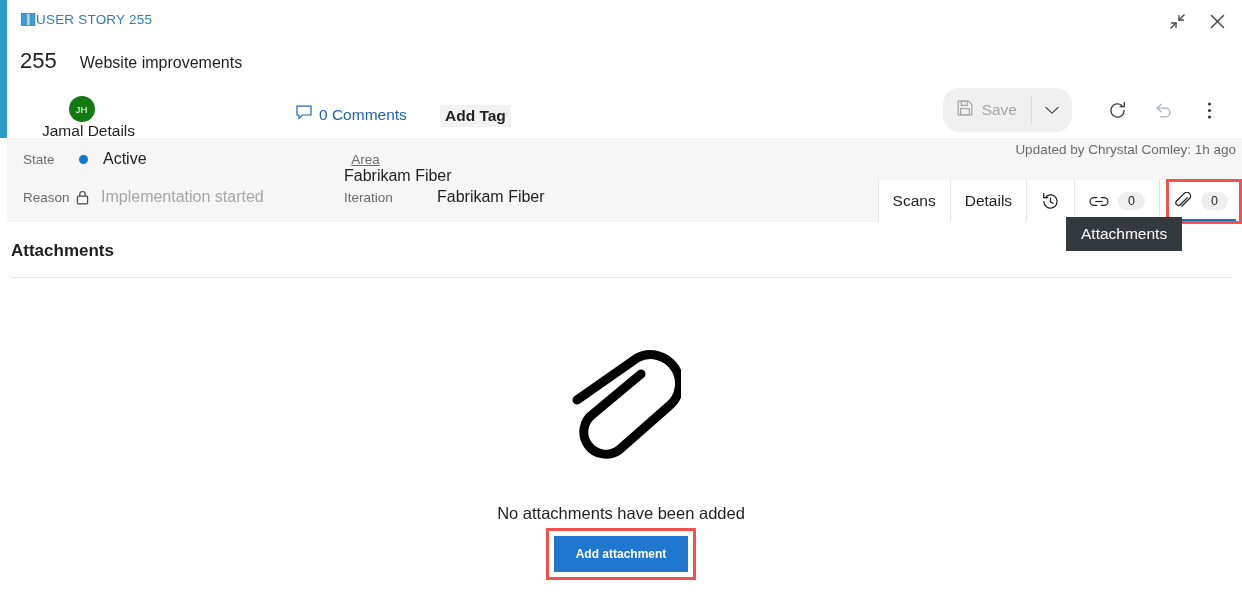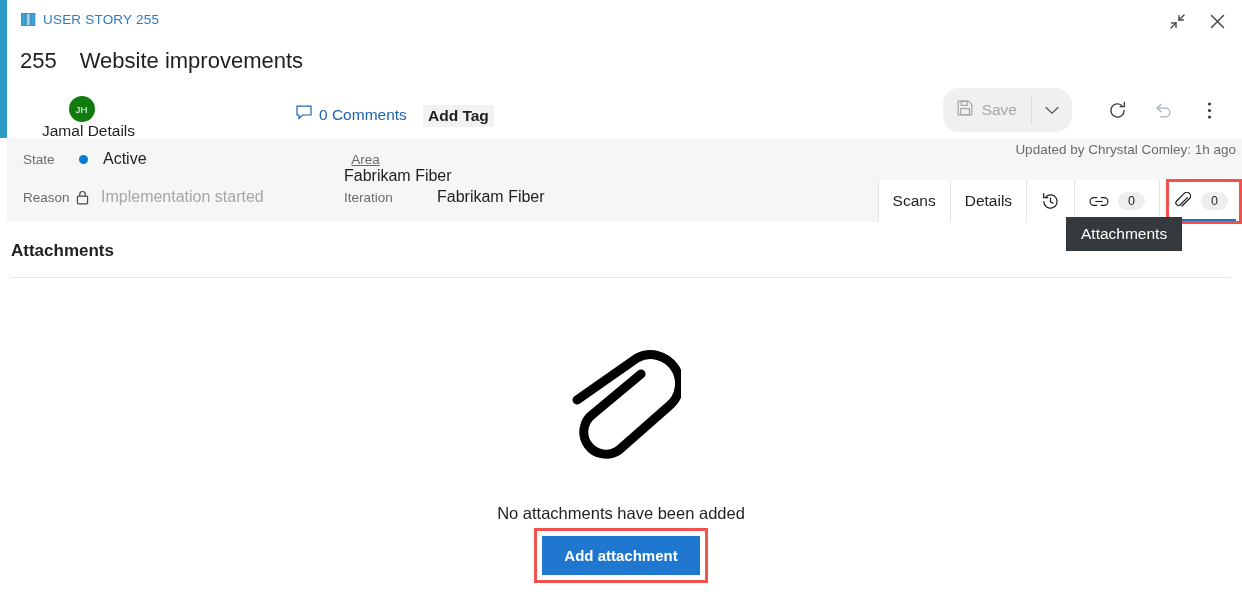--- a/index.html
+++ b/index.html
@@ -21,45 +21,45 @@
   
   .win-controls { position:absolute; right:8px; top:6px; display:flex; align-items:center; gap:6px; }
   .win-btn {
     width:34px; height:30px; display:flex; align-items:center; justify-content:center;
     cursor:pointer; color:#4a4a4a;
   }
 
   
   .breadcrumb {
     position:absolute; left:21px; top:12px;
-    display:flex; align-items:center; gap:7px;
+    display:flex; align-items:center; 
     font-size:13.5px; color:#2e7bbf; letter-spacing:.2px;
   }
   .book-icon { display:flex; }
 
   .title-row { position:absolute; left:20px; top:48px; display:flex; align-items:baseline; gap:23px; }
   .wi-id { font-size:22px; color:#1f1f1f; font-weight:400; }
-  .wi-title { font-size:22px; color:#1f1f1f; font-weight:400; }
+  .wi-title { font-size:16px; color:#1f1f1f; font-weight:400; }
 
   .meta-row { position:absolute; left:28px; top:96px; display:flex; align-items:center;flex-direction:column; }
   .avatar {
     width:26px; height:26px; border-radius:50%;
     background:#107c10; color:#fff;
     font-size:9.5px; letter-spacing:.3px;
     display:flex; align-items:center; justify-content:center;
   }
   .assignee { margin-left:14px; font-size:15.5px; color:#1f1f1f; }
 
   .comments-link {
     position:absolute; left:296px; top:105px;
     display:flex; align-items:center; gap:7px;
     font-size:15.5px; color:#1c63b0; cursor:pointer;
   }
   .add-tag {
-    position:absolute; left:423px; top:105px;
+    position:absolute; left:440px; top:105px;
     background:#f2f2f2; color:#1f1f1f;
     font-size:15.5px; font-weight:bold;
     padding:2px 5px; cursor:pointer;
   }
 
   
   .toolbar { position:absolute; right:10px; top:88px; display:flex; align-items:center; }
   .btn-group { display:flex; align-items:center; background:#f0f0f0; height:44px;border-radius:16px; }
   .tb-btn {
     display:flex; align-items:center; gap:9px;
@@ -146,21 +146,21 @@
   .empty {
     position:absolute; left:0; right:0; top:330px;
     display:flex; flex-direction:column; align-items:center;
   }
   .clip-wrap { width:130px; height:140px; display:flex; align-items:center; justify-content:center; }
   .empty-text { margin-top:34px; font-size:16.5px; color:#1f1f1f; }
   .add-btn-wrap { margin-top:13px; position:relative; }
   .add-btn {
     background:#1f77d0; color:#ffffff;
     border:none; font-family:"Liberation Sans", sans-serif;
-    font-size:15px; font-weight:bold;
+    font-size:12px; font-weight:bold;
     padding:11px 22px; cursor:pointer; display:block;
   }
   .add-btn-hl {
     position:absolute; left:-8px; top:-8px; right:-8px; bottom:-8px;
     border:3px solid #f2524e; pointer-events:none;
   }
 </style>
 </head>
 <body>
 

